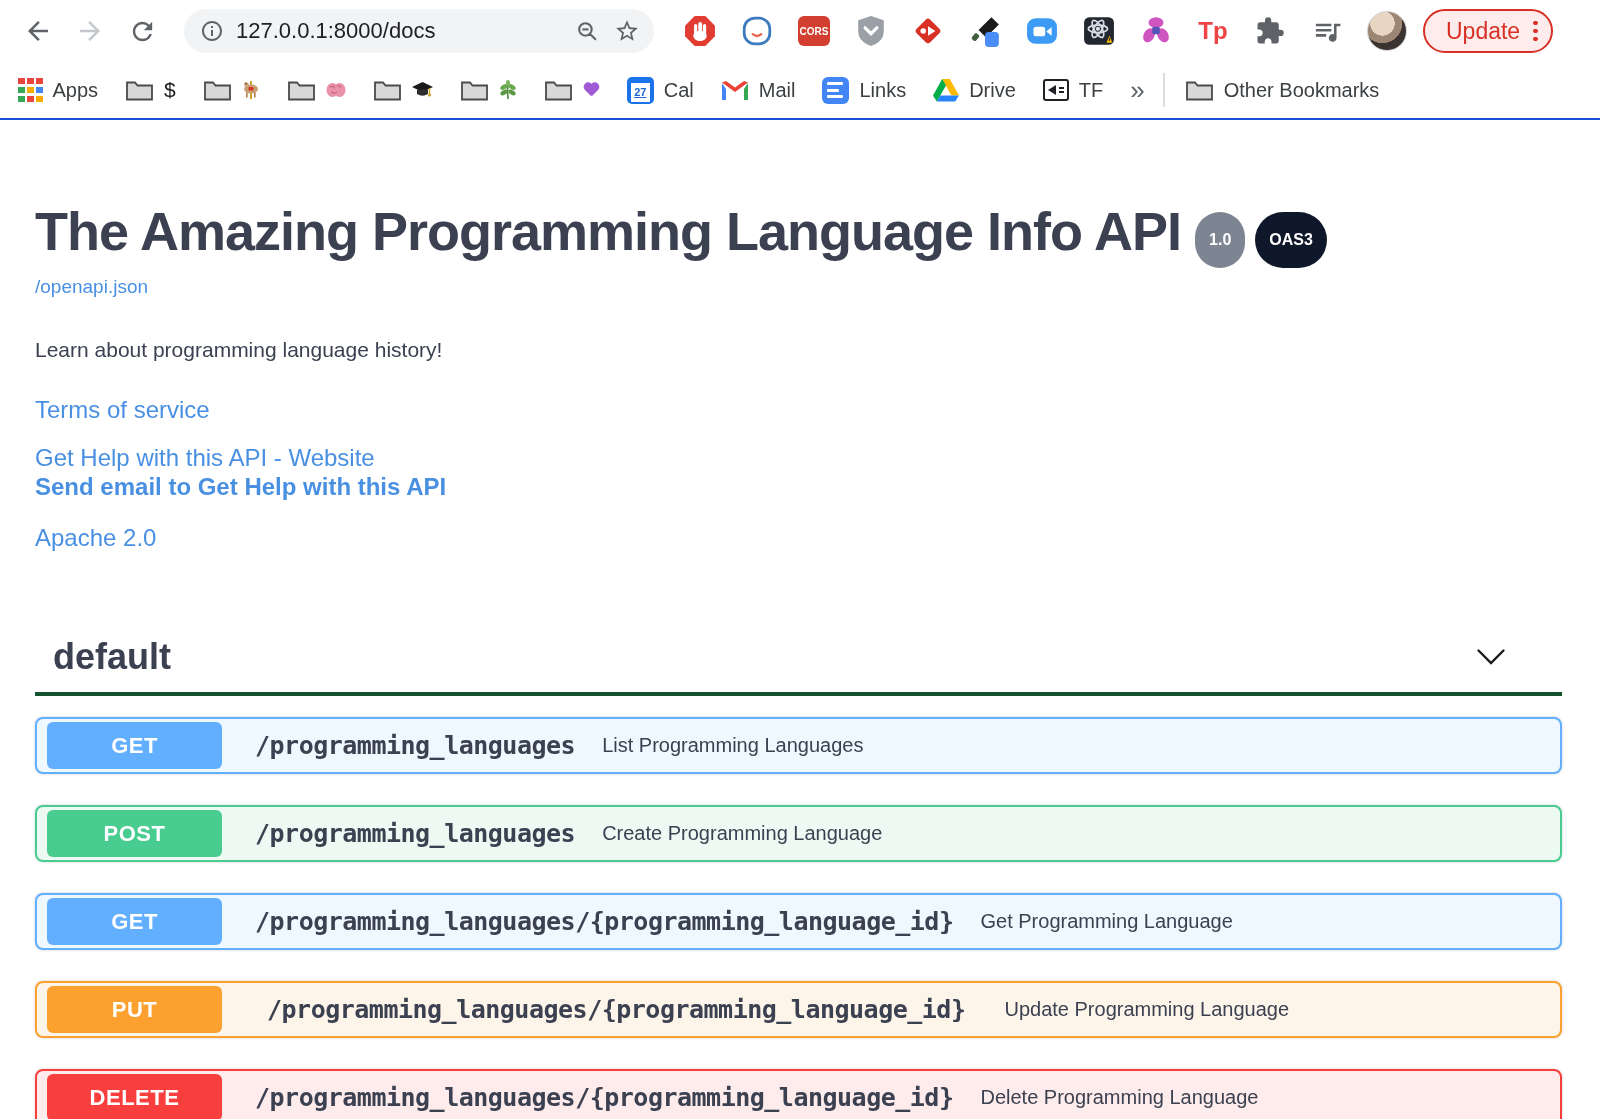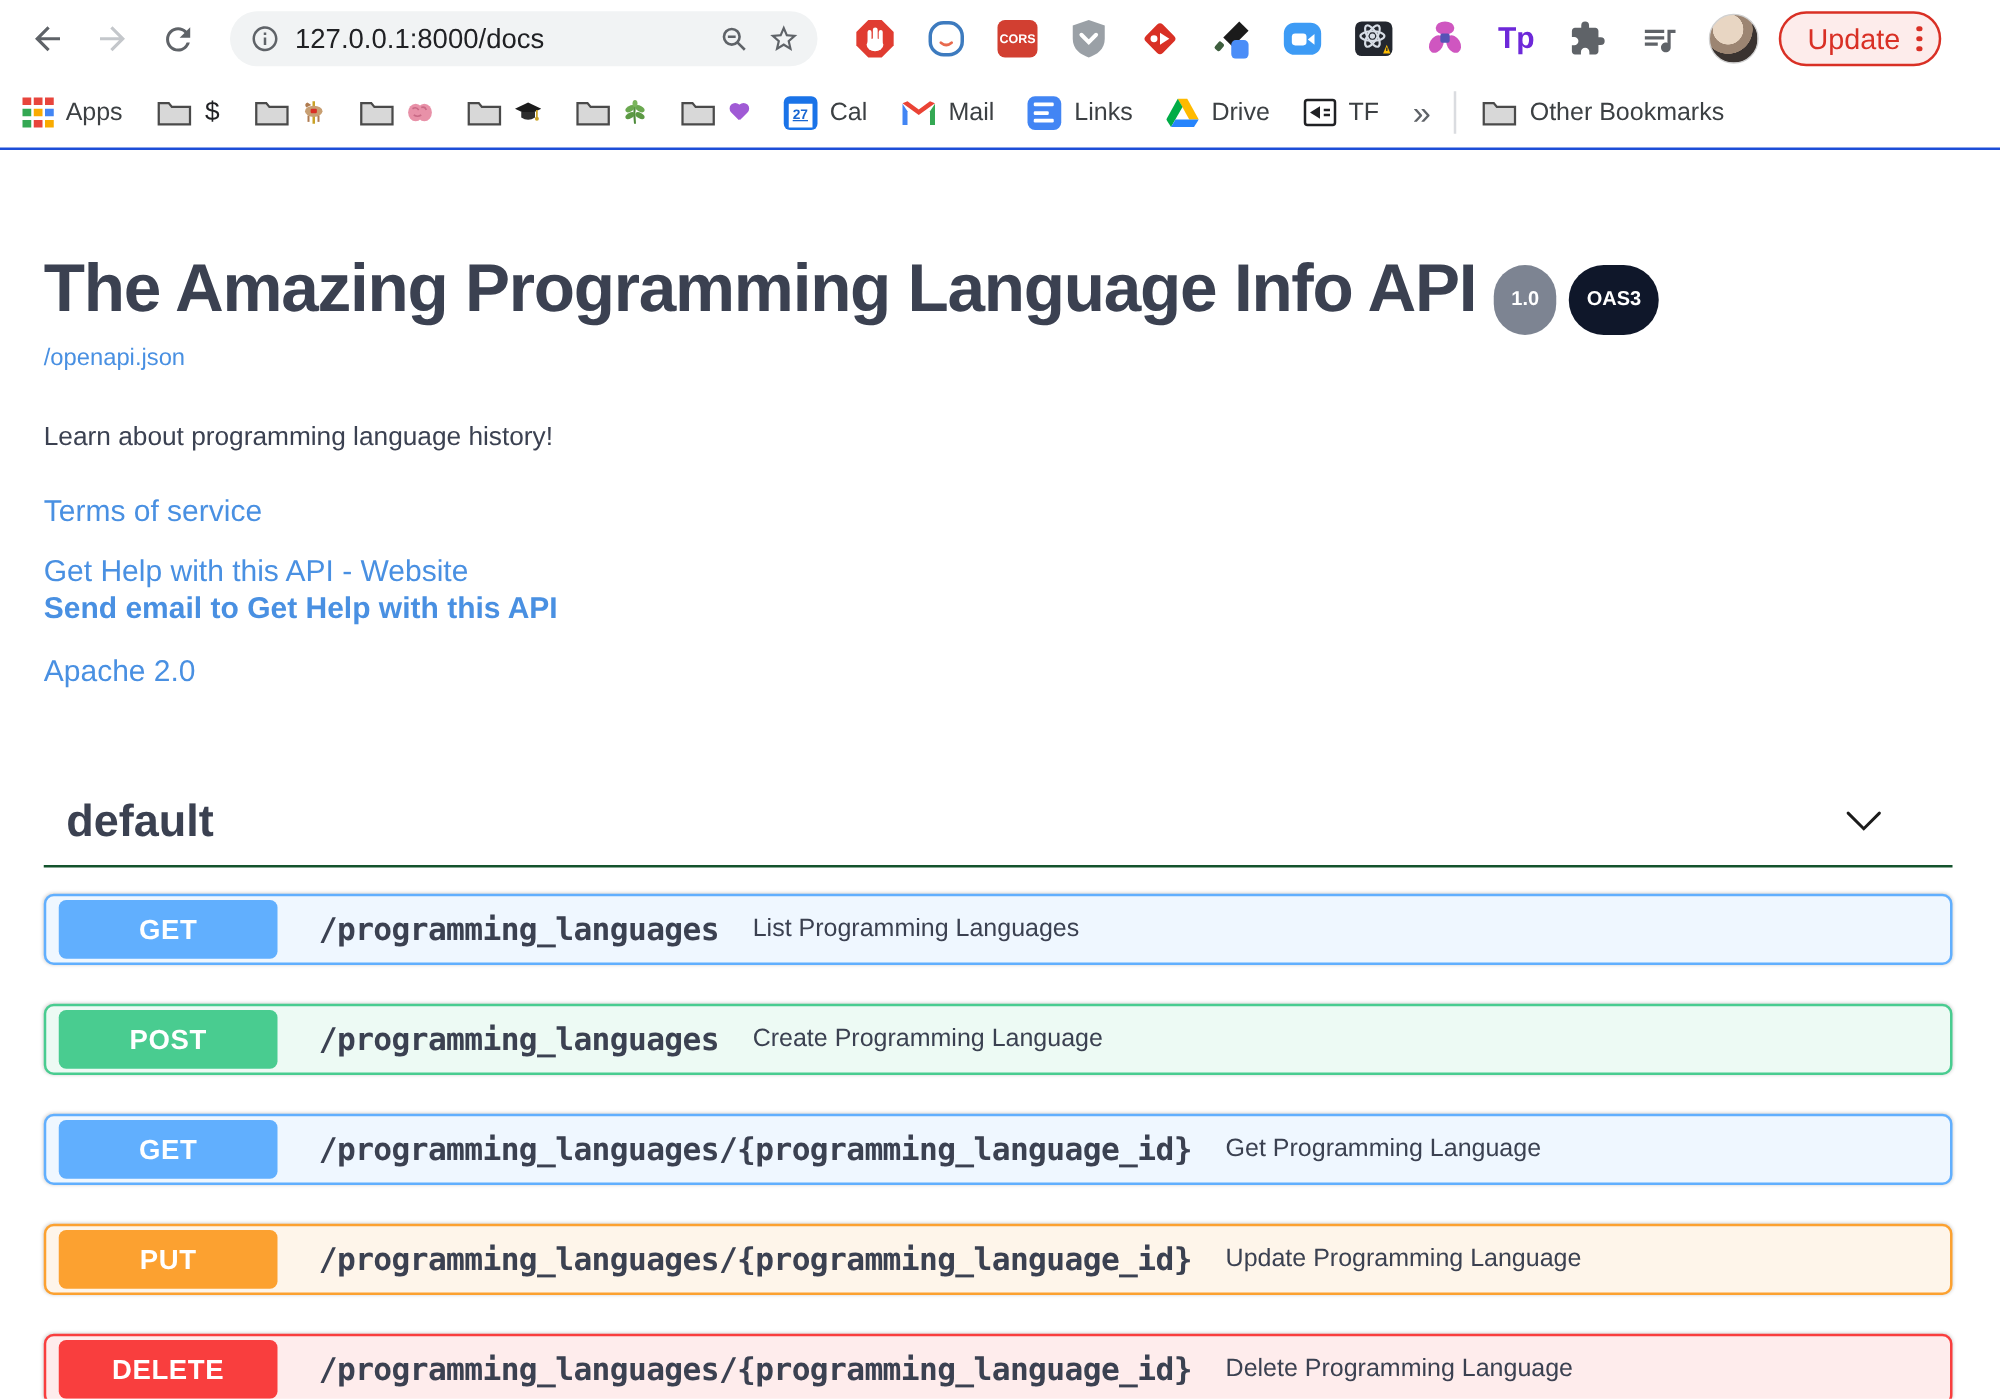--- a/index.html
+++ b/index.html
@@ -7,21 +7,21 @@
 
   
   .toolbar { height:62px; display:flex; align-items:center; padding:0 14px 0 16px; background:#fff; }
   .nav-btn { width:44px; height:44px; display:flex; align-items:center; justify-content:center; border:none; background:transparent; margin-right:8px; cursor:pointer; }
   .omnibox { width:470px; height:44px; border-radius:22px; background:#f1f3f4; display:flex; align-items:center; padding:0 14px 0 16px; margin-left:12px; }
   .omnibox .url { flex:1; font-size:22px; color:#202124; margin-left:12px; white-space:nowrap; }
   .omni-icon { display:flex; align-items:center; justify-content:center; margin-left:14px; }
   .ext-bar { display:flex; align-items:center; gap:25px; margin-left:30px; }
   .ext { width:32px; height:32px; display:flex; align-items:center; justify-content:center; cursor:pointer; position:relative; }
   .cors-chip { width:32px; height:30px; background:#d23f31; border-radius:6px; color:#fff; font-weight:700; font-size:10px; display:flex; align-items:center; justify-content:center; letter-spacing:0; }
-  .tp-label { color:#6d28d9; font-weight:800; font-size:24px; font-family:"Liberation Sans",sans-serif; }
+  .tp-label { color:#ef4444; font-weight:800; font-size:24px; font-family:"Liberation Sans",sans-serif; }
   .avatar { width:40px; height:40px; border-radius:50%; margin-left:24px; cursor:pointer;
             background: radial-gradient(circle at 38% 30%, #e8d6c3 0 34%, #9c8572 35% 55%, #3a3330 56% 100%); border:1px solid #d0d0d0; }
   .update-btn { margin-left:16px; height:44px; border:2.5px solid #d93025; background:#fdeceb; border-radius:23px; display:flex; align-items:center; padding:0 13px 0 21px; gap:13px; cursor:pointer; }
   .update-btn .label { color:#d93025; font-size:23px; }
   .kebab { display:flex; flex-direction:column; gap:3.5px; }
   .kebab i { width:4.5px; height:4.5px; border-radius:50%; background:#d93025; display:block; }
 
   
   .bookmarks { height:58px; display:flex; align-items:center; padding:0 18px; border-bottom:2px solid #1d4ed8; background:#fff; }
   .bm { display:flex; align-items:center; gap:10px; margin-right:27px; font-size:20px; color:#3c4043; cursor:pointer; white-space:nowrap; }
@@ -51,27 +51,27 @@
   h1.api-title { font-size:54px; font-weight:700; color:#3b4151; letter-spacing:-1px; line-height:1.15; }
   .badges { display:flex; margin-left:14px; margin-top:12px; }
   .pill { font-size:16px; font-weight:700; color:#fff; padding:20px 14px; border-radius:50px; line-height:1; }
   .pill.version { background:#7d8492; }
   .pill.oas { background:#0f172a; margin-left:10px; }
   a.spec-link { display:inline-block; margin-top:8px; font-size:19px; color:#4990e2; text-decoration:none; cursor:pointer; }
   .desc { margin-top:40px; font-size:21px; color:#3b4151; }
   .meta-link { display:block; font-size:24px; color:#4990e2; text-decoration:none; cursor:pointer; line-height:28px; }
   .lk-terms { margin-top:34px; } .lk-web { margin-top:20px; } .lk-mail { margin-top:1px;font-weight:bold; } .lk-lic { margin-top:23px; }
 
-  .tag-header { margin-top:84px; display:flex; align-items:center; justify-content:space-between; padding:0 56px 14px 18px; border-bottom:2px solid #14532d; cursor:pointer; }
+  .tag-header { margin-top:84px; display:flex; align-items:center; justify-content:space-between; padding:0 56px 14px 18px; border-bottom:4px solid #14532d; cursor:pointer; }
   .tag-name { font-size:36px; font-weight:700; color:#3b4151; }
   .ops { padding-top:21px; }
   .opblock { height:57px; border-radius:8px; display:flex; align-items:center; padding:0 20px 0 10px; margin-bottom:31px; border:2px solid; box-shadow:0 0 3px rgba(0,0,0,.19); cursor:pointer; }
   .opblock.get    { border-color:#61affe; background:#eff7ff; }
   .opblock.post   { border-color:#49cc90; background:#edfaf4; }
-  .opblock.put    { border-color:#fca130; background:#fef5ea; }
+  .opblock.put    { border-color:#fca130; background:#fef5ea;gap:12px; }
   .opblock.delete { border-color:#f93e3e; background:#feecec; }
   .method { width:175px; height:47px; border-radius:6px; color:#fff; font-weight:700; font-size:22px; display:flex; align-items:center; justify-content:center; letter-spacing:.5px; flex:none; }
   .get    .method { background:#61affe; }
   .post   .method { background:#49cc90; }
   .put    .method { background:#fca130; }
   .delete .method { background:#f93e3e; }
   .path { margin-left:33px; font-family:"DejaVu Sans Mono","Liberation Mono",monospace; font-weight:700; font-size:25px; color:#3b4151; letter-spacing:-0.5px; white-space:nowrap; }
   .summary { margin-left:27px; font-size:20px; color:#3b4151; white-space:nowrap; }
 </style>
 </head>

